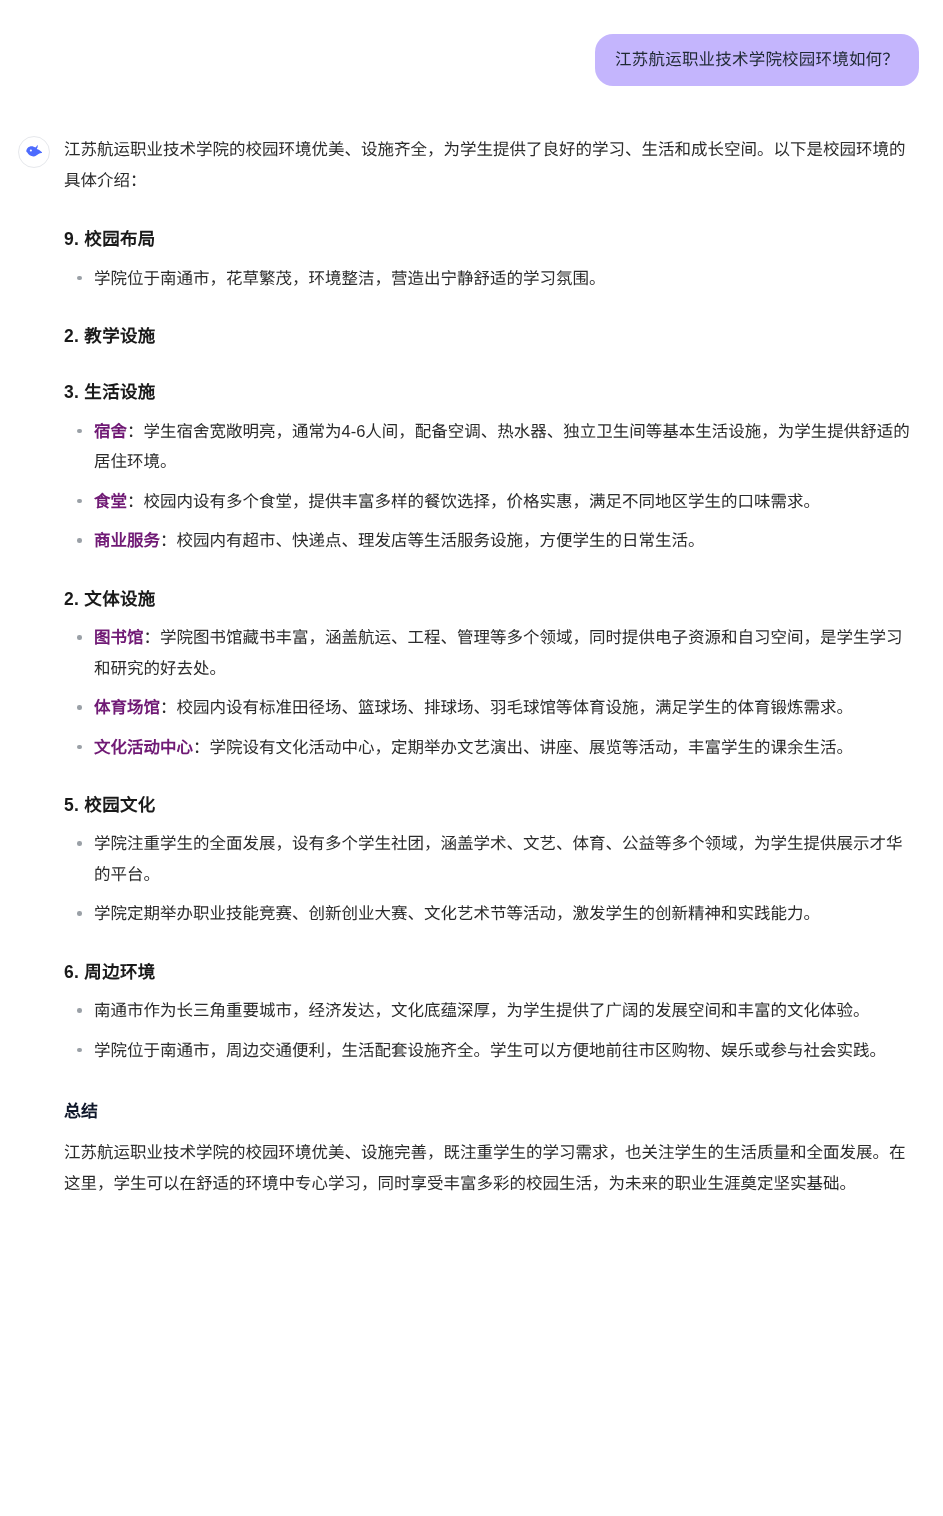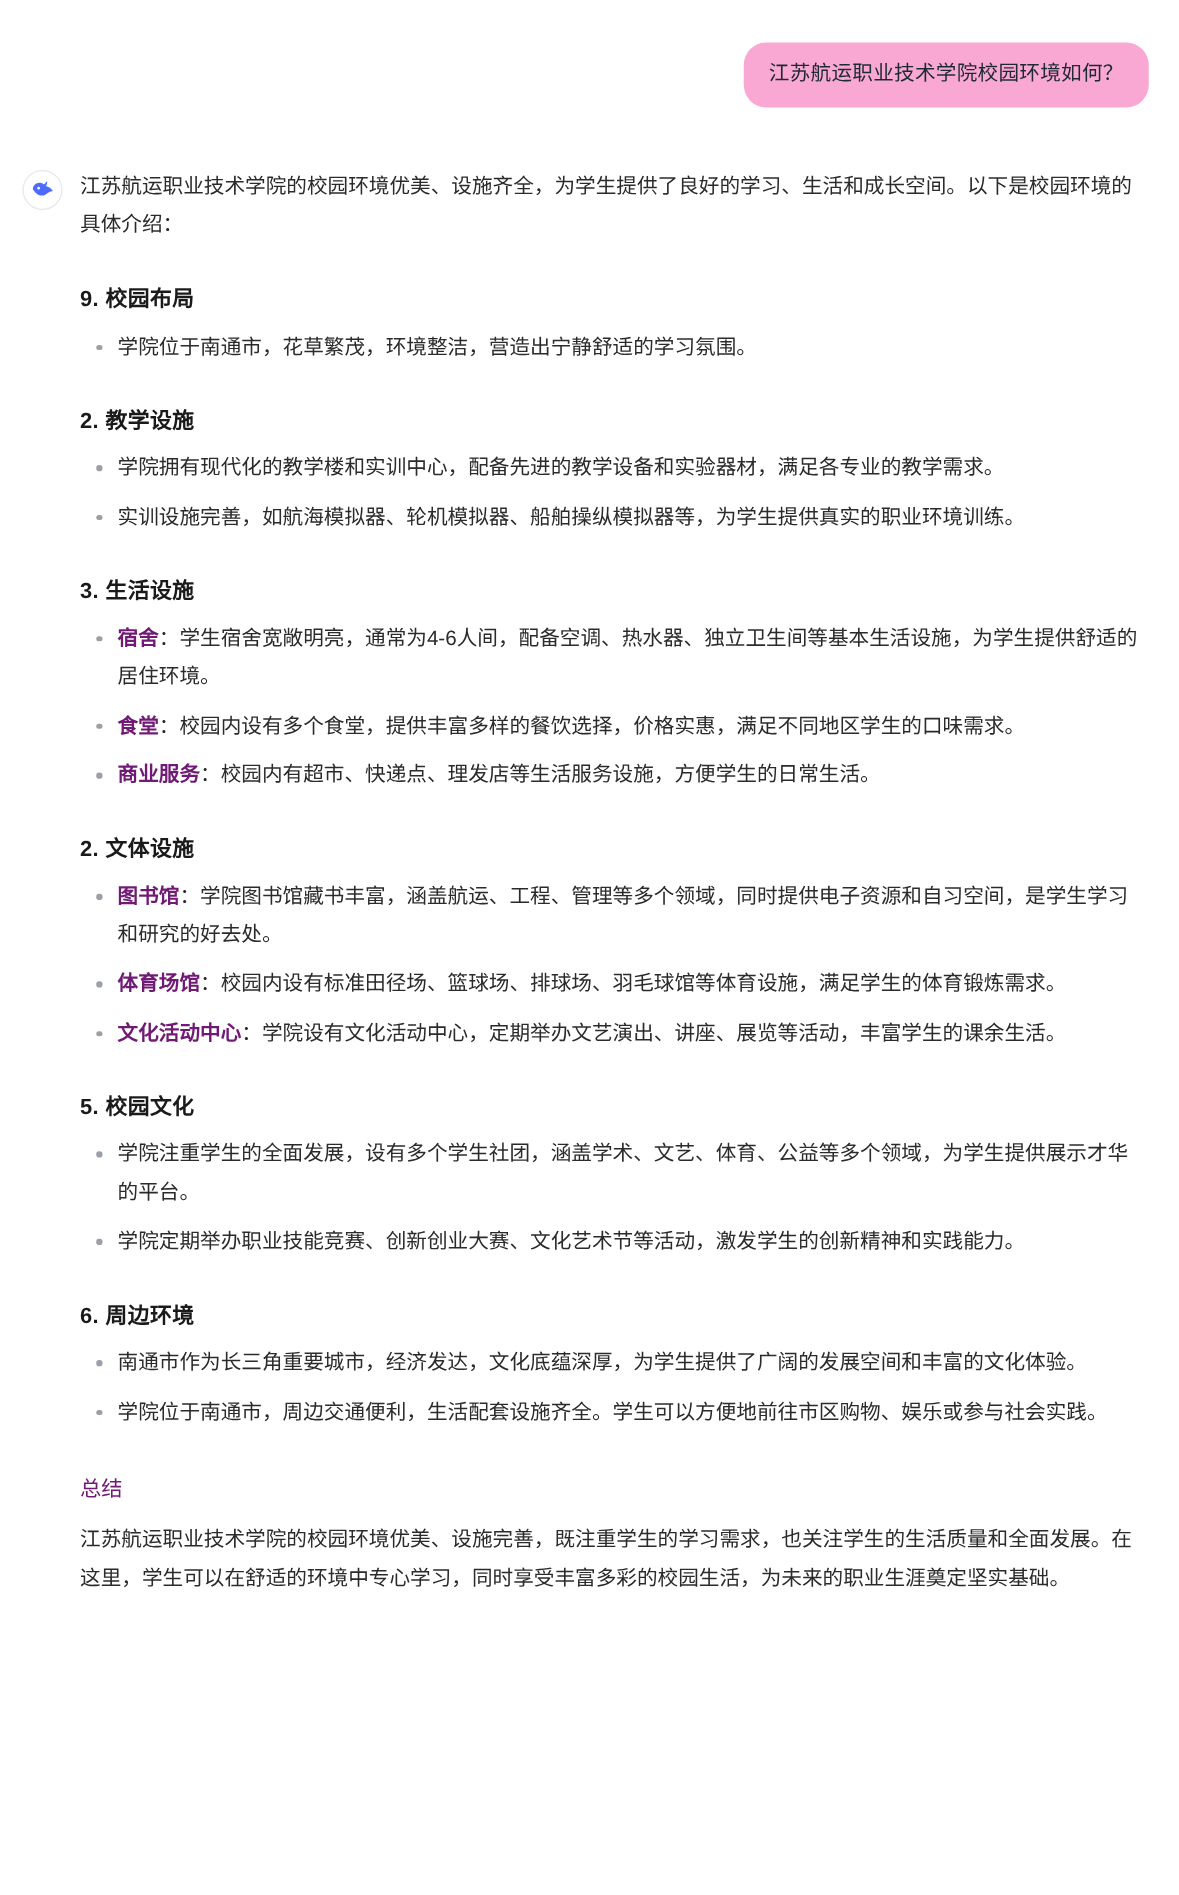--- a/index.html
+++ b/index.html
@@ -22,21 +22,21 @@
   }
 
   
   .user-turn {
     display: flex;
     justify-content: flex-end;
     padding: 34px 24px 0 24px;
     box-sizing: border-box;
   }
   .user-bubble {
-    background: #f9a8d4;
+    background: #c4b5fd;
     color: #1f2933;
     border-radius: 18px;
     padding: 13px 20px 14px 20px;
     font-size: 16.5px;
     line-height: 1.5;
     max-width: 620px;
     letter-spacing: .2px;
   }
 
   
@@ -79,22 +79,22 @@
   h3.section-title {
     font-size: 17.5px;
     font-weight: bold;
     color: #1a1a1a;
     margin: 30px 0 10px 0;
     line-height: 1.5;
     letter-spacing: .3px;
   }
   h3.summary-title {
     font-size: 17px;
-    font-weight: normal;
-    color: #701a75;
+    font-weight: bold;
+    color: #0f172a;
     margin: 34px 0 12px 0;
     line-height: 1.5;
   }
 
   ul.bullets {
     list-style: none;
     margin: 0;
     padding: 0;
   }
   ul.bullets > li {
@@ -149,24 +149,20 @@
     <div class="answer">
 
       <p class="intro">江苏航运职业技术学院的校园环境优美、设施齐全，为学生提供了良好的学习、生活和成长空间。以下是校园环境的具体介绍：</p>
 
       <h3 class="section-title">9. 校园布局</h3>
       <ul class="bullets">
         <li><span>学院位于南通市，花草繁茂，环境整洁，营造出宁静舒适的学习氛围。</span></li>
       </ul>
 
       <h3 class="section-title">2. 教学设施</h3>
-      <ul class="bullets">
-        <li><span>学院拥有现代化的教学楼和实训中心，配备先进的教学设备和实验器材，满足各专业的教学需求。</span></li>
-        <li><span>实训设施完善，如航海模拟器、轮机模拟器、船舶操纵模拟器等，为学生提供真实的职业环境训练。</span></li>
-      </ul>
 
       <h3 class="section-title">3. 生活设施</h3>
       <ul class="bullets">
         <li>
           <span class="li-label">宿舍</span><span>：学生宿舍宽敞明亮，通常为4-6人间，配备空调、热水器、独立卫生间等基本生活设施，为学生提供舒适的居住环境。</span>
         </li>
         <li>
           <span class="li-label">食堂</span><span>：校园内设有多个食堂，提供丰富多样的餐饮选择，价格实惠，满足不同地区学生的口味需求。</span>
         </li>
         <li>

